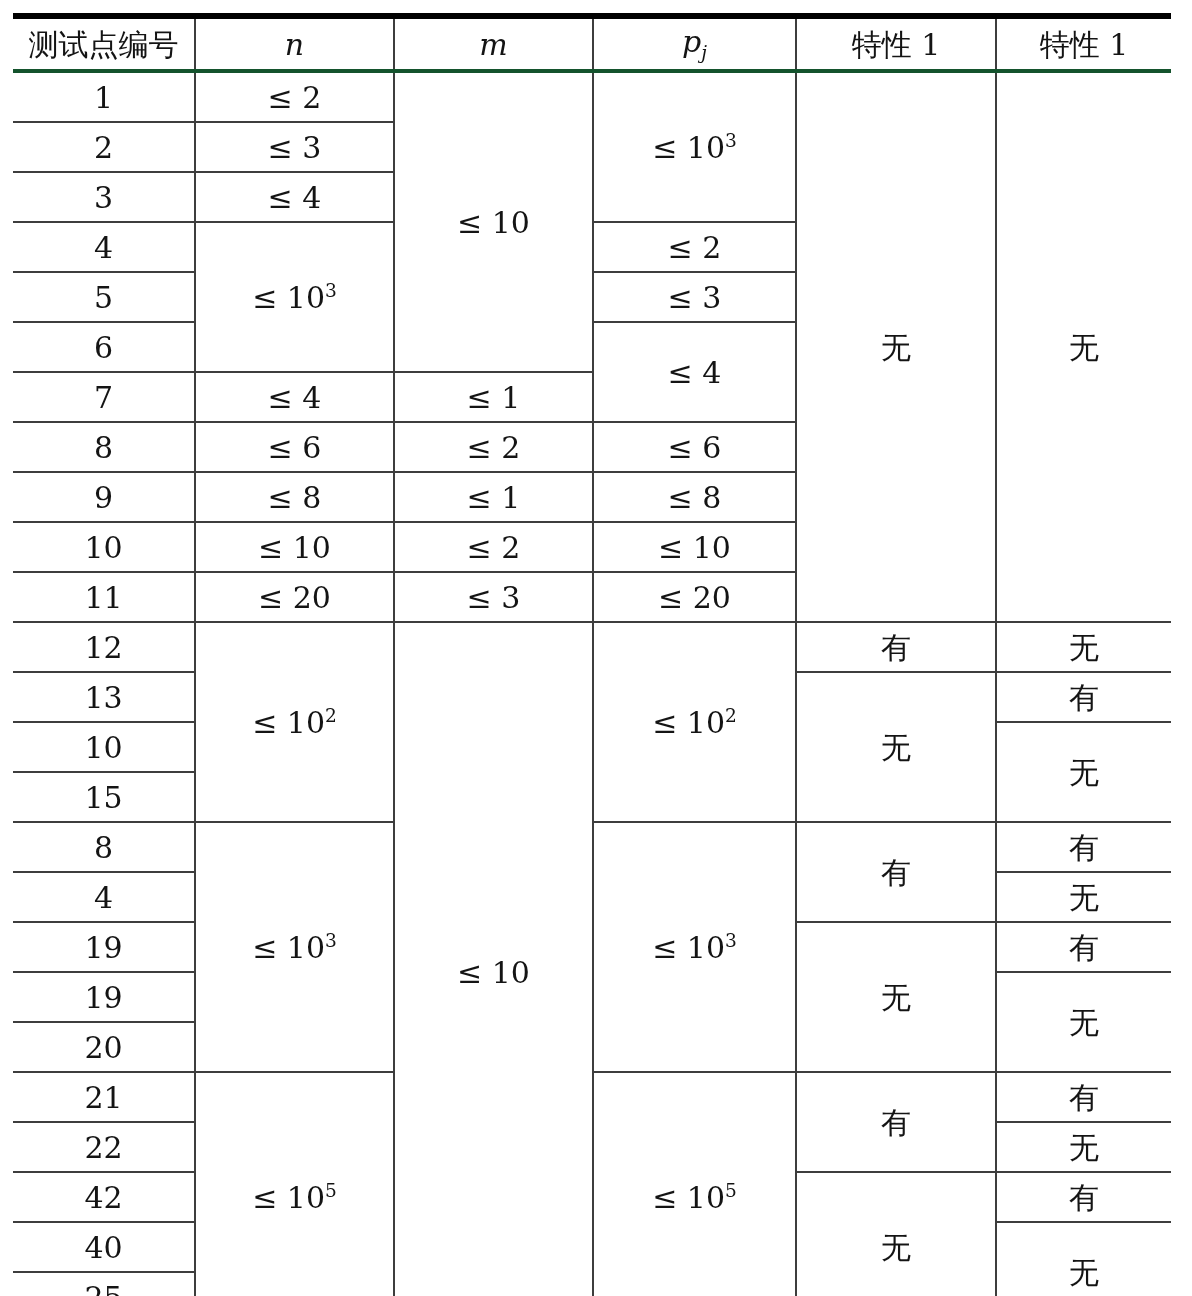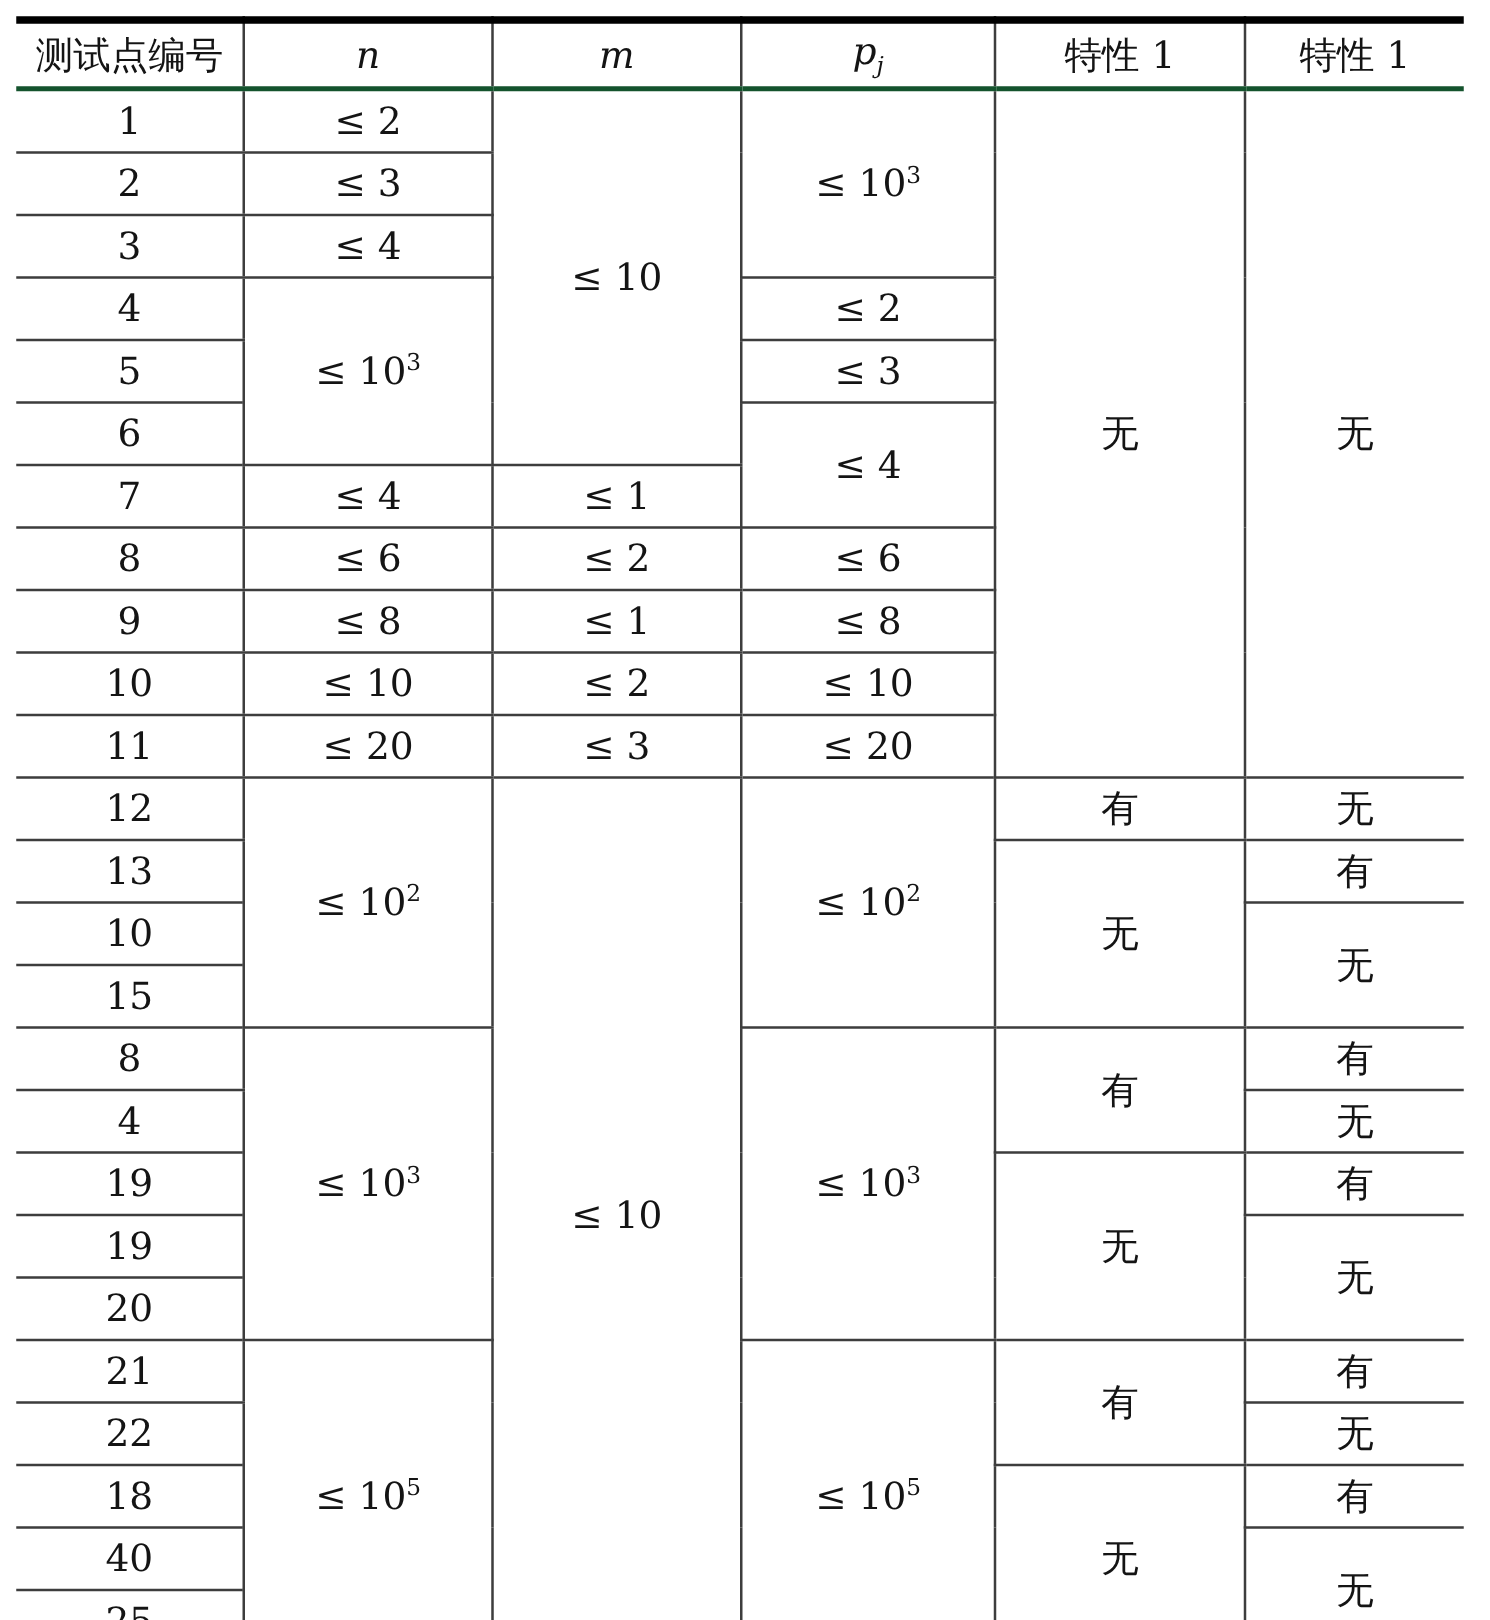--- a/index.html
+++ b/index.html
@@ -177,21 +177,21 @@
           <td class="c1" rowspan="5">≤ 10<sup>5</sup></td>
           <td class="c3" rowspan="5">≤ 10<sup>5</sup></td>
           <td class="c4" rowspan="2">有</td>
           <td class="c5">有</td>
         </tr>
         <tr>
           <td class="c0">22</td>
           <td class="c5">无</td>
         </tr>
         <tr>
-          <td class="c0">18</td>
+          <td class="c0">42</td>
           <td class="c4" rowspan="3">无</td>
           <td class="c5">有</td>
         </tr>
         <tr>
           <td class="c0">40</td>
           <td class="c5" rowspan="2">无</td>
         </tr>
         <tr>
           <td class="c0">25</td>
         </tr>

